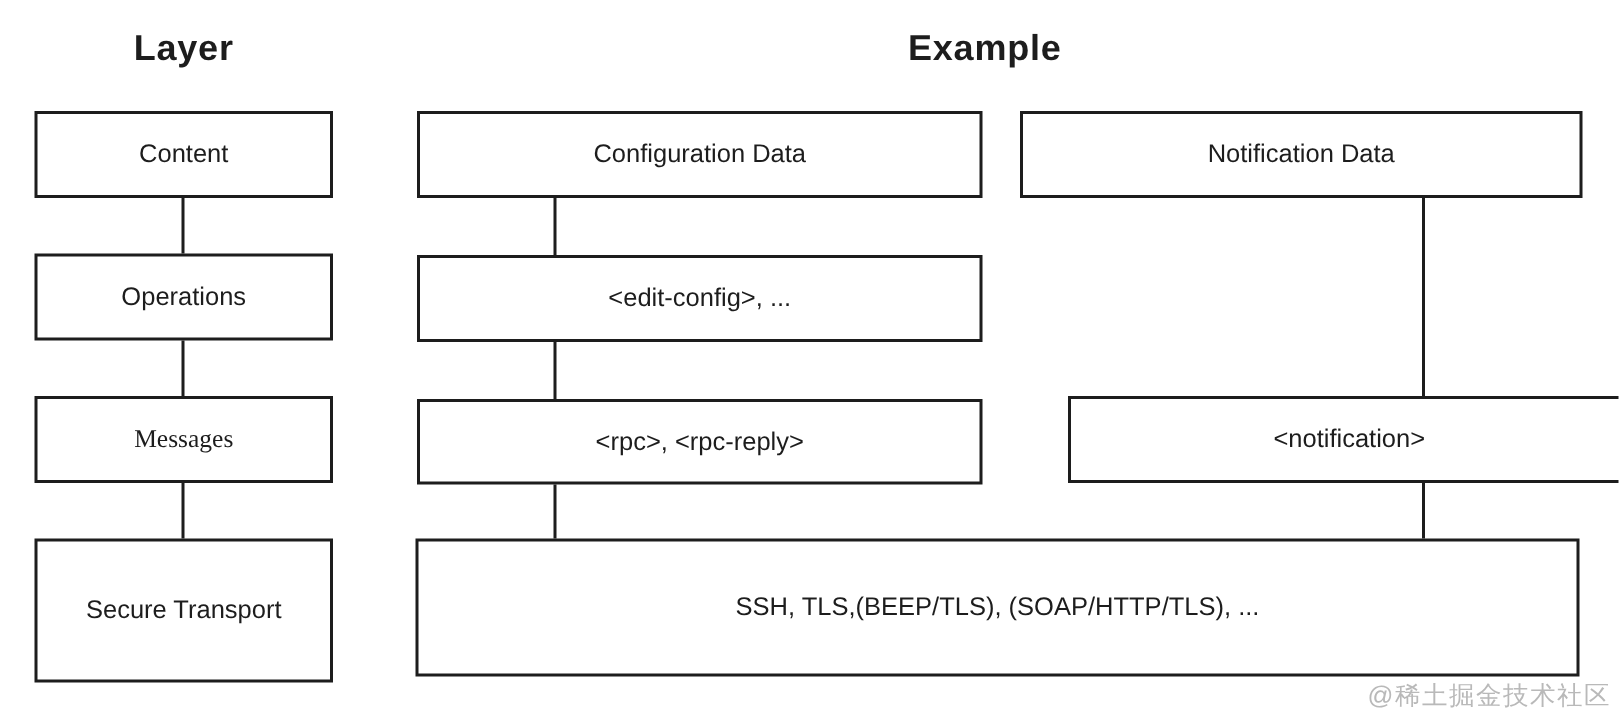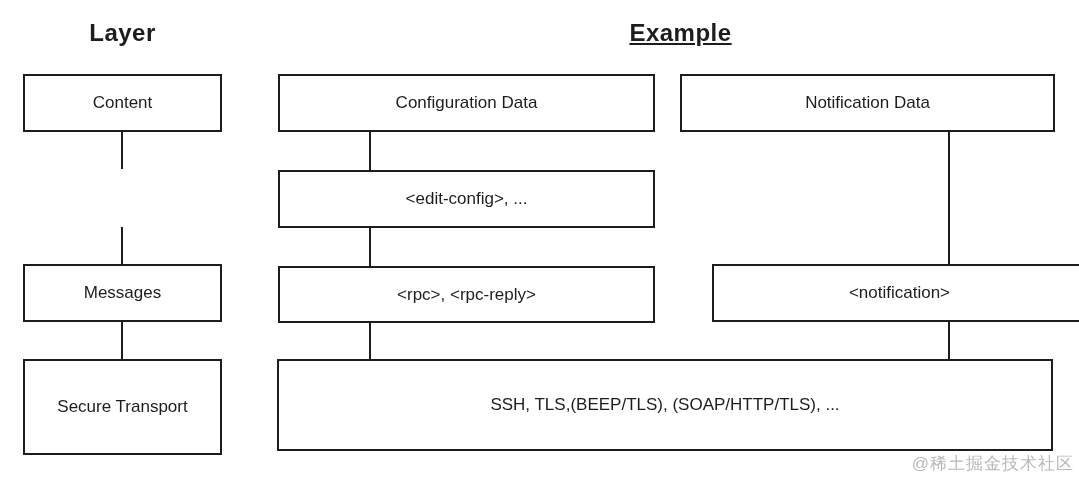--- a/index.html
+++ b/index.html
@@ -25,39 +25,39 @@
     top: 16px;
     height: 34px;
     line-height: 34px;
     text-align: center;
     font-size: 24px;
     font-weight: bold;
     color: var(--text);
     letter-spacing: 0.5px;
   }
   .hdr-layer   { left: 23px;  width: 199px; }
-  .hdr-example { left: 292px; width: 777px; text-decoration: underline; }
+  .hdr-example { left: 268px; width: 777px; }
   .box {
     position: absolute;
     box-sizing: border-box;
     border: 2px solid var(--line);
     background: var(--background);
     display: flex;
     align-items: center;
     justify-content: center;
     text-align: center;
     font-size: 17px;
     line-height: 32px;
     color: var(--text);
     padding: 0 10px;
   }
   
   .b-content   { left: 23px;  top: 74px;  width: 199px; height: 58px; }
   .b-ops       { left: 23px;  top: 169px; width: 199px; height: 58px; }
-  .b-msgs      { left: 23px;  top: 264px; width: 199px; height: 58px; }
+  .b-msgs      { left: 23px;  top: 264px; width: 199px; height: 58px; font-family: Liberation Serif, serif; }
   .b-secure    { left: 23px;  top: 359px; width: 199px; height: 96px; }
   
   .b-confdata  { left: 278px; top: 74px;  width: 377px; height: 58px; }
   .b-editcfg   { left: 278px; top: 170px; width: 377px; height: 58px; }
   .b-rpc       { left: 278px; top: 266px; width: 377px; height: 57px; }
   
   .b-notifdata { left: 680px; top: 74px;  width: 375px; height: 58px; }
   .b-notif     { left: 712px; top: 264px; width: 375px; height: 58px; }
   
   .b-transport { left: 277px; top: 359px; width: 776px; height: 92px; }
@@ -77,20 +77,21 @@
 </style>
 </head>
 <body>
 
 <div class="canvas">
 
   <div class="col-header hdr-layer">Layer</div>
   <div class="col-header hdr-example">Example</div>
 
   <div class="box b-content">Content</div>
+  <div class="box b-ops">Operations</div>
   <div class="box b-msgs">Messages</div>
   <div class="box b-secure">Secure Transport</div>
 
   <div class="box b-confdata">Configuration Data</div>
   <div class="box b-editcfg">&lt;edit-config&gt;, ...</div>
   <div class="box b-notifdata">Notification Data</div>
 
   <div class="box b-rpc">&lt;rpc&gt;, &lt;rpc-reply&gt;</div>
   <div class="box b-notif">&lt;notification&gt;</div>
 

